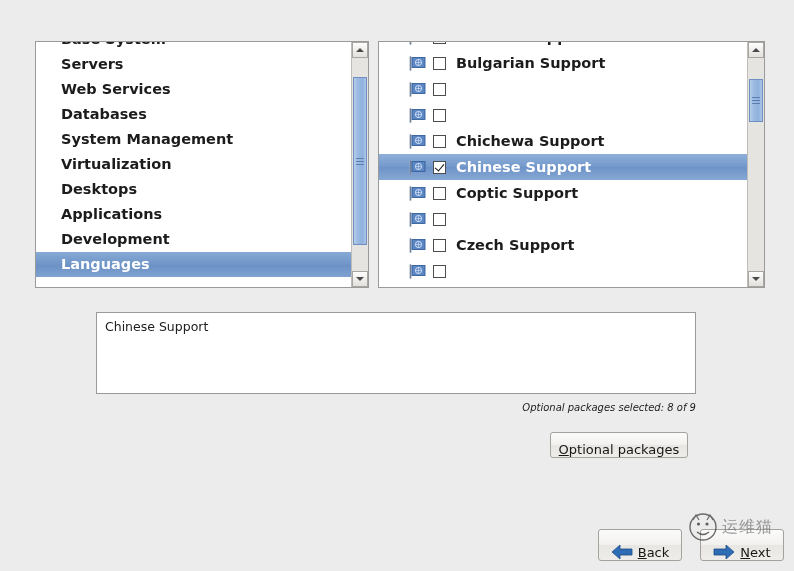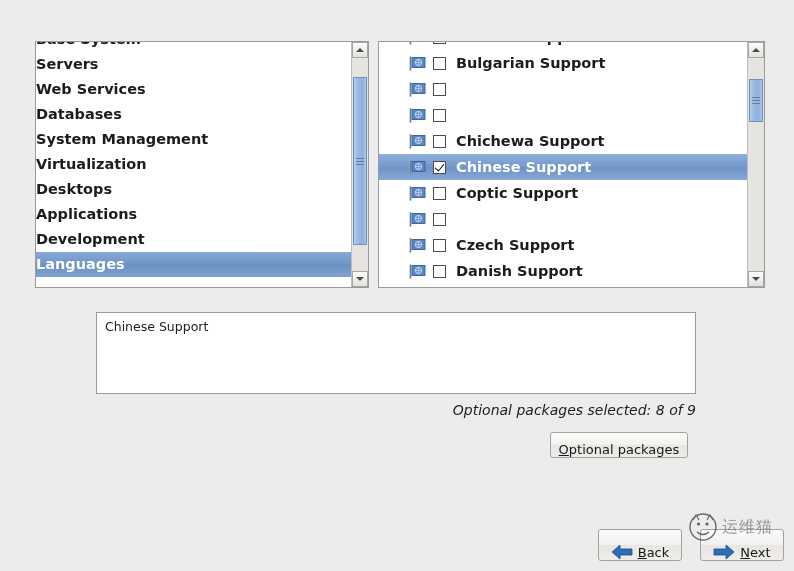--- a/index.html
+++ b/index.html
@@ -49,20 +49,21 @@
     left: 0;
     right: 0;
   }
   .list-inner.left-inner  { top: -15px; }
   .list-inner.right-inner { top: -18px; }
 
   
   .grp-row {
     height: 25px;
     line-height: 25px;
+    padding-left: 25px;
     font-size: 14.5px;
     font-weight: bold;
     color: #1c1c1c;
     white-space: nowrap;
     box-sizing: border-box;
   }
   .grp-row.selected {
     background: linear-gradient(to bottom, #87aad6 0%, #6f95c7 50%, #6a90c4 51%, #7fa2d0 100%);
     color: #ffffff;
   }
@@ -188,21 +189,21 @@
     color: #202020;
     font-family: "DejaVu Sans", "Liberation Sans", sans-serif;
     line-height: 16px;
     overflow: hidden;
   }
 
   .opt-count {
     position: absolute;
     right: 98px;
     top: 402px;
-    font-size: 14px;
+    font-size: 10px;
     font-style: italic;
     color: #1d1d1d;
   }
 
   
   .btn {
     background: linear-gradient(to bottom, #fbfbfb 0%, #f2f1ef 48%, #e8e6e2 52%, #efedea 100%);
     border: 1px solid #a5a29d;
     border-radius: 3px;
     box-sizing: border-box;
@@ -433,21 +434,20 @@
               <svg width="17" height="15" viewBox="0 0 17 15">
                 <rect x="0.5" y="0.5" width="2" height="14" fill="#9aa8bc"></rect>
                 <rect x="1" y="0.5" width="0.9" height="14" fill="#6b7c93"></rect>
                 <rect x="3" y="1.5" width="13" height="10" fill="#5b86c4"></rect>
                 <rect x="3" y="1.5" width="13" height="10" fill="none" stroke="#36609c" stroke-width="0.9"></rect>
                 <circle cx="9.5" cy="6.5" r="3.1" fill="none" stroke="#dfe9f7" stroke-width="0.9"></circle>
                 <path d="M6.4,6.5 L12.6,6.5 M9.5,3.4 L9.5,9.6" stroke="#dfe9f7" stroke-width="0.6"></path>
               </svg>
             </span>
             <span class="cbox"></span>
-            <span class="pkg-label">Danish Support</span>
           </div>
         </div>
     </div>
     <div class="sbar">
       <div class="sb-btn up">
         <span class="sb-arrow up"></span>
       </div>
       <div class="sb-thumb" id="pkg-thumb" style="height: 43px; top: 37px;">
         <span class="sb-grip"></span>
       </div>

